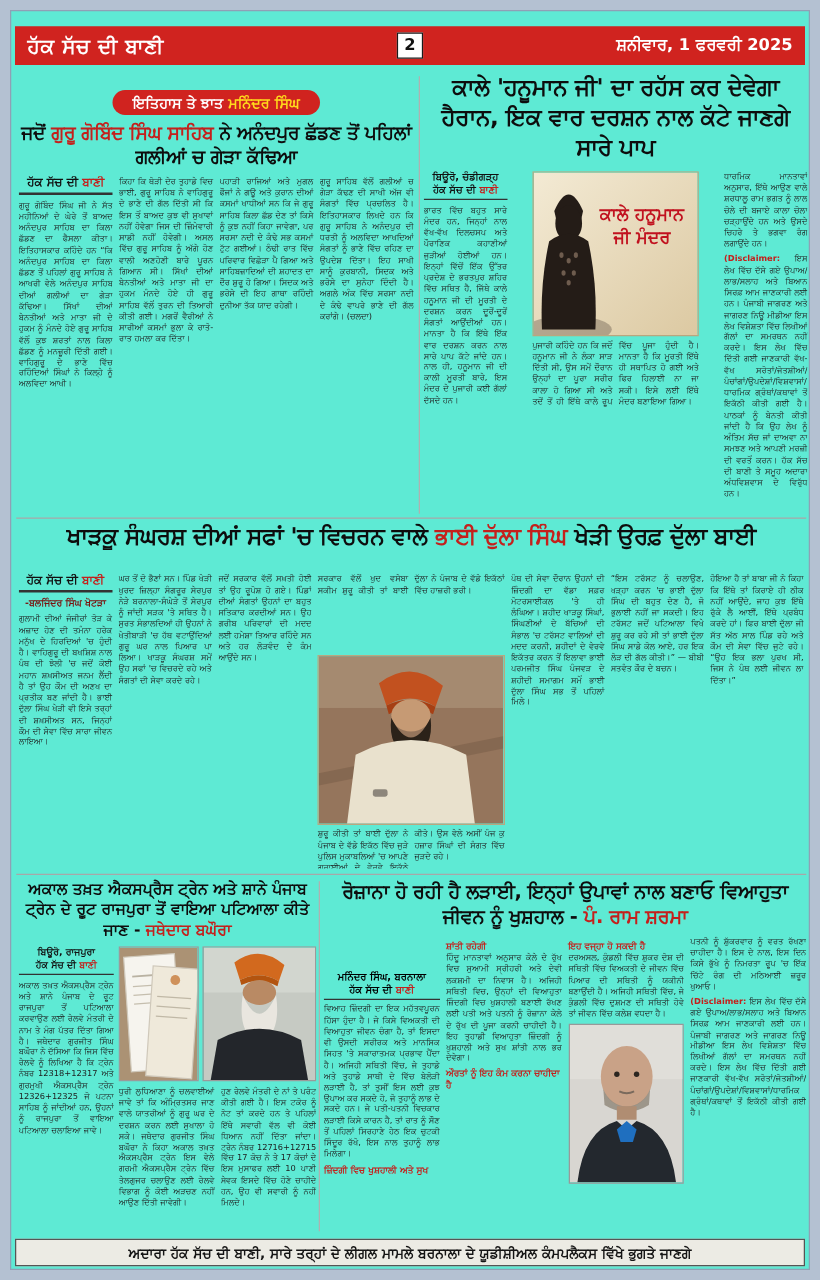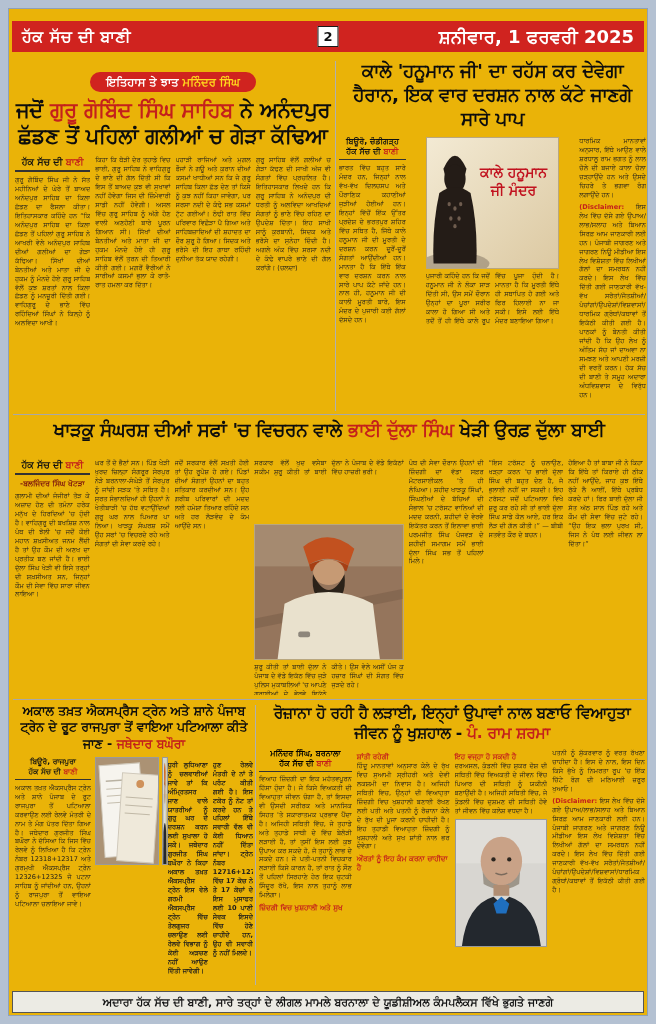--- a/index.html
+++ b/index.html
@@ -1,44 +1,44 @@
 <!DOCTYPE html>
 <html><head>
 <meta charset="utf-8">
 <style>
   * { margin:0; padding:0; box-sizing:border-box; }
   html,body { width:656px; height:1024px; }
   body { background:#b4c1d2; font-family:"DejaVu Sans","Liberation Sans",sans-serif; position:relative; }
-  .page { position:absolute; left:8px; top:8px; width:640px; height:1008px; background:#eab308; border:1px solid #8fa0b5; overflow:hidden; }
+  .page { position:absolute; left:8px; top:8px; width:640px; height:1008px; background:#5eead4; border:1px solid #8fa0b5; overflow:hidden; }
 
   
   .masthead { position:absolute; left:3px; right:3px; top:12px; height:31px; background:#d0231f; display:flex; align-items:center; padding:0 10px; }
   .mast-title { color:#fff; font-size:16px; font-weight:800; letter-spacing:.5px; }
   .page-num { position:absolute; left:50%; transform:translateX(-50%); background:#fff; border:1px solid #1a1a1a; padding:0 5px; font-size:13px; font-weight:800; color:#111; line-height:19px; }
-  .mast-date { margin-left:auto; color:#fff; font-size:18px; font-weight:800; }
+  .mast-date { margin-left:auto; color:#fff; font-size:13px; font-weight:800; }
 
   .vrule { position:absolute; width:1px; background:#b0b0b0; }
   .hrule { position:absolute; height:1px; background:#a8a8a8; }
 
   
   .bt { font-size:6.6px; line-height:1.36; text-align:justify; color:#1c1c1c; overflow:hidden; }
   .red { color:#c4201c; }
   .byline-block { text-align:center; font-size:9.5px; font-weight:800; color:#111; border-bottom:2px solid #333; padding-bottom:2px; margin-bottom:4px; }
   .dateline { text-align:center; font-size:8px; font-weight:800; color:#111; }
   .dateline-wrap { border-bottom:1.5px solid #333; padding-bottom:2px; margin-bottom:4px; }
   .disc { margin-top:3px; }
   .disc-label { color:#c4201c; font-weight:800; }
   .subhead { color:#c4201c; font-weight:800; font-size:7.2px; margin:3px 0 1px; line-height:1.25; }
   .author-line { text-align:center; font-size:7.5px; font-weight:800; color:#7a120e; margin-bottom:3px; }
 
   
   .art1 { position:absolute; left:6px; top:63px; width:316px; height:352px; }
   .kicker { margin:0 auto; width:fit-content; max-width:260px; background:#d0231f; color:#fff; border-radius:14px; padding:3px 16px; font-size:11.5px; font-weight:800; text-align:center; }
   .kicker .author { color:#ffd91c; }
-  .art1 .headline { margin-top:5px; font-size:21px; line-height:1.24; font-weight:800; text-align:center; color:#0d0d0d; letter-spacing:-.3px; }
+  .art1 .headline { margin-top:5px; font-size:15px; line-height:1.24; font-weight:800; text-align:center; color:#0d0d0d; letter-spacing:-.3px; }
   .art1 .cols { display:flex; gap:5px; margin-top:7px; height:252px; overflow:hidden; }
   .art1 .col { flex:1; }
 
   
   .art2 { position:absolute; left:330px; top:50px; width:307px; height:352px; }
   .art2 .headline { font-size:18.5px; line-height:1.3; font-weight:800; text-align:center; color:#0d0d0d; letter-spacing:-.3px; }
   .art2 .cols { display:flex; gap:20px; margin-top:6px; height:290px; overflow:hidden; }
   .art2 .col { flex:1; }
   .art2 .mid { flex:2; display:flex; flex-direction:column; }
   .cols2 { column-count:2; column-gap:5px; }
@@ -55,34 +55,34 @@
   .art3-body .mid { flex:2; display:flex; flex-direction:column; }
   .art3-mid-top { height:62px; margin-bottom:3px; }
   .art3-photo { height:136px; }
   .art3-mid-bottom { flex:1; margin-top:3px; }
 
   
   .art4 { position:absolute; left:6px; top:694px; width:238px; height:284px; }
   .art4 .headline { font-size:12.5px; line-height:1.3; font-weight:800; text-align:center; color:#0d0d0d; }
   .art4 .content { display:flex; gap:4px; margin-top:5px; height:240px; overflow:hidden; }
   .art4 .c1 { width:76px; flex:none; }
-  .art4 .rightpart { flex:1; display:flex; flex-direction:row;font-weight:bold; }
+  .art4 .rightpart { flex:1; display:flex; flex-direction:column; }
   .art4 .imgrow { display:flex; gap:3px; height:108px; }
   .art4 .imgrow .photo-frame { border:1px solid #9a9a9a; }
   .doc-photo { width:64px; flex:none; }
   .sikh-photo { flex:1; }
   .art4 .textrow { display:flex; gap:5px; flex:1; margin-top:4px; }
   .art4 .textrow .bt { flex:1; }
 
   
   .art5 { position:absolute; left:250px; top:694px; width:386px; height:284px; }
   .art5 .headline { font-size:15.5px; line-height:1.32; font-weight:800; text-align:center; color:#0d0d0d; letter-spacing:-.3px; }
   .art5 .cols { display:flex; gap:5px; margin-top:5px; height:232px; overflow:hidden; }
   .art5 .col { flex:1; }
-  .art5 .byline2 { text-align:center; font-size:8px; font-weight:800; border-bottom:1.5px solid #333; padding-bottom:2px; margin-bottom:3px; }
+  .art5 .byline2 { text-align:center; font-size:8px; font-weight:800; border-bottom:1.5px solid #333; padding-bottom:2px; margin-bottom:3px;margin-top:28px; }
   .man-photo { height:128px; margin-top:3px; border:1px solid #999; }
 
   
   .footer-bar { position:absolute; left:3px; right:3px; top:982px; height:22px; background:#ecebe4; border:1px solid #555; display:flex; align-items:center; justify-content:center; font-size:11px; font-weight:800; color:#141414; }
 
   svg { display:block; width:100%; height:100%; }
 </style>
 </head>
 <body>
 

